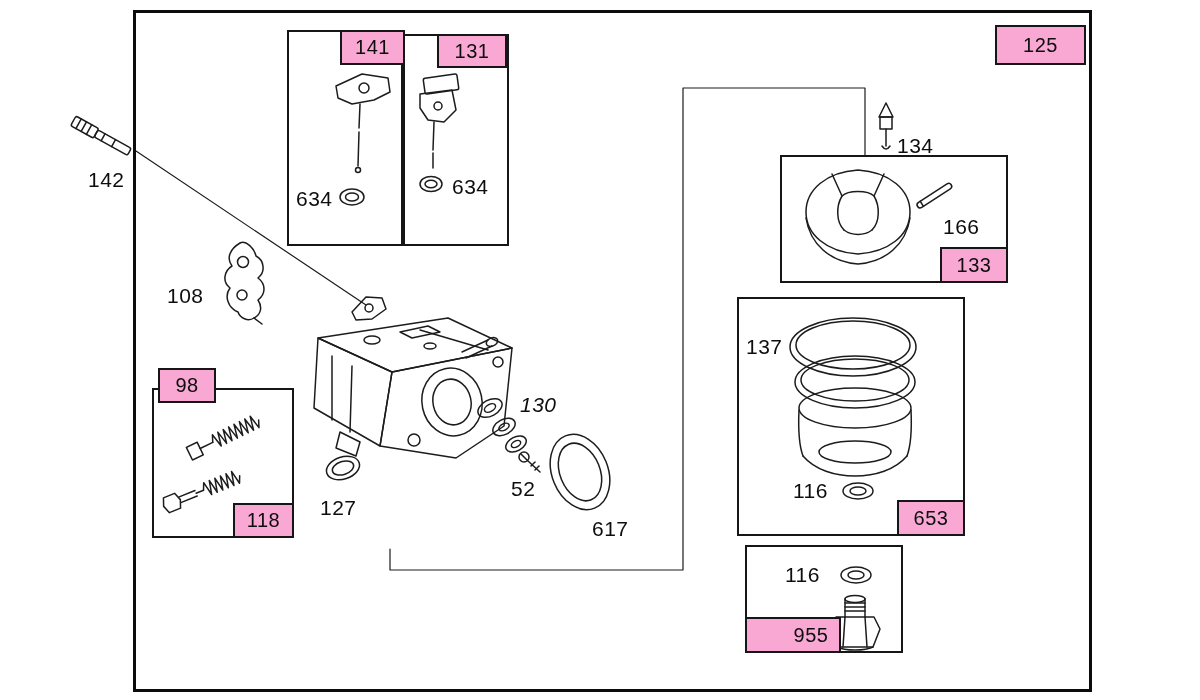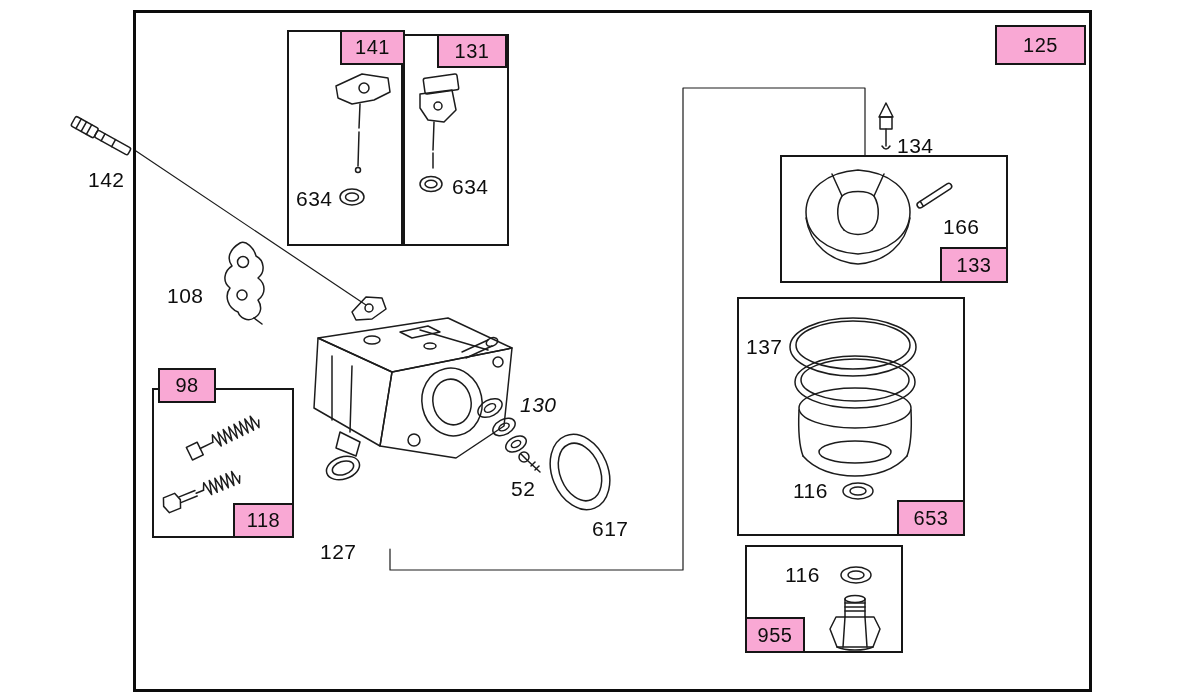--- a/index.html
+++ b/index.html
@@ -209,31 +209,31 @@
   <div class="pbox" style="left:780px;top:155px;width:224px;height:124px;"></div>
   <div class="pbox" style="left:737px;top:297px;width:224px;height:235px;"></div>
   <div class="pbox" style="left:745px;top:545px;width:154px;height:104px;"></div>
   <div class="pbox" style="left:152px;top:388px;width:138px;height:146px;"></div>
 
   <div class="lbox" style="left:995px;top:25px;width:87px;height:36px;">125</div>
   <div class="lbox" style="left:340px;top:30px;width:61px;height:31px;">141</div>
   <div class="lbox" style="left:437px;top:34px;width:66px;height:30px;">131</div>
   <div class="lbox" style="left:940px;top:247px;width:64px;height:32px;">133</div>
   <div class="lbox" style="left:897px;top:500px;width:64px;height:32px;">653</div>
-  <div class="lbox" style="left:745px;top:617px;width:56px;height:32px;">955</div>
+  <div class="lbox" style="left:745px;top:617px;width:56px;height:32px;padding-left:36px;">955</div>
   <div class="lbox" style="left:158px;top:368px;width:54px;height:31px;">98</div>
   <div class="lbox" style="left:233px;top:503px;width:57px;height:31px;">118</div>
 
   <div class="callout" style="left:88px;top:168px;">142</div>
   <div class="callout" style="left:167px;top:277px;margin-top:7px;">108</div>
   <div class="callout" style="left:296px;top:187px;">634</div>
   <div class="callout" style="left:452px;top:175px;">634</div>
   <div class="callout" style="left:897px;top:134px;text-align:right;">134</div>
   <div class="callout" style="left:943px;top:215px;">166</div>
   <div class="callout" style="left:746px;top:335px;">137</div>
   <div class="callout" style="left:520px;top:393px;font-style:italic;">130</div>
   <div class="callout" style="left:511px;top:477px;">52</div>
-  <div class="callout" style="left:320px;top:496px;margin-top:44px;">127</div>
+  <div class="callout" style="left:320px;top:496px;">127</div>
   <div class="callout" style="left:560px;top:517px;margin-left:32px;">617</div>
   <div class="callout" style="left:793px;top:479px;">116</div>
   <div class="callout" style="left:785px;top:563px;">116</div>
 
 </div>
 
 </body></html>

